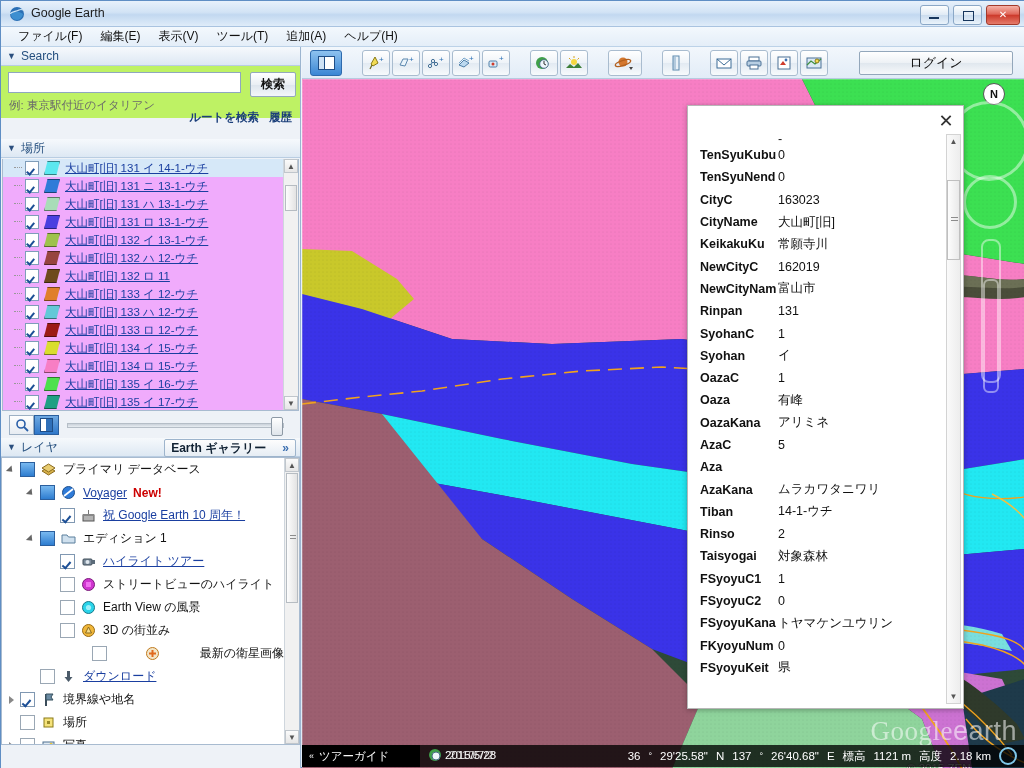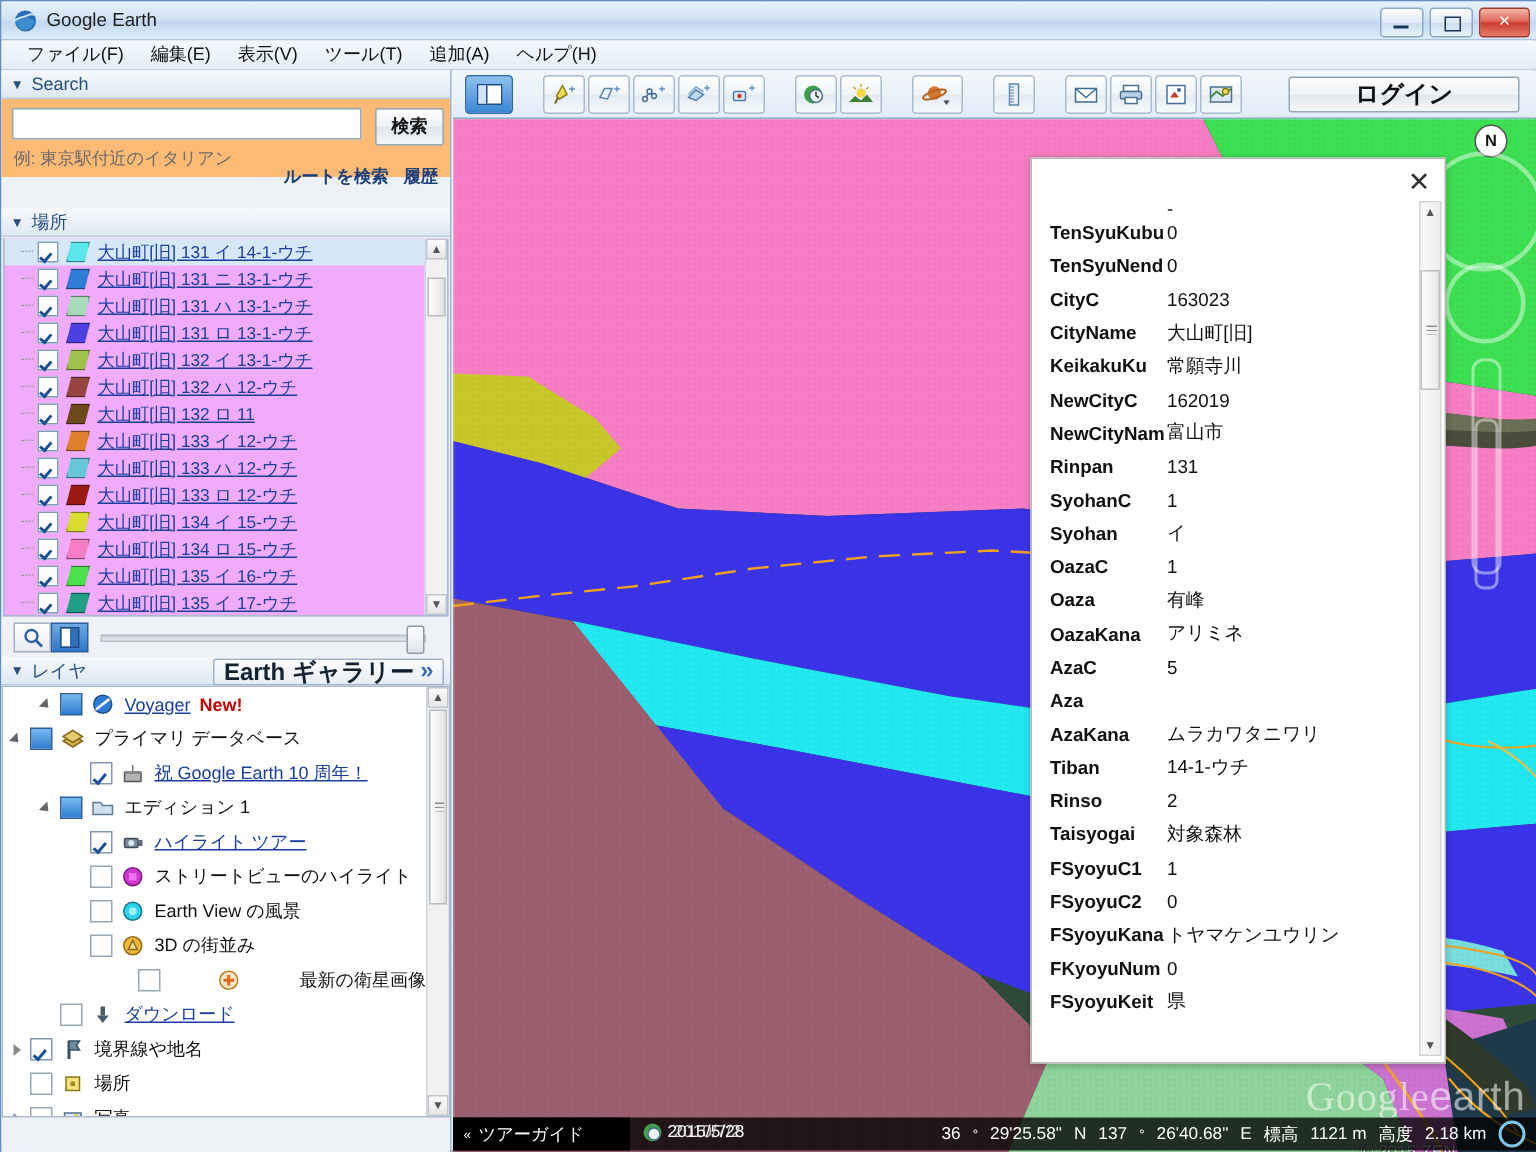--- a/index.html
+++ b/index.html
@@ -67,26 +67,26 @@
     border-bottom:1px solid #b9cde2;
     display:flex;align-items:center;padding-left:6px;box-sizing:border-box;
     position:relative;
   }
   .panelhead .tri{color:#2b4f7e;font-size:9px;margin-right:5px;}
   .panelhead .ptitle{font-size:12px;font-weight:normal;color:#26507f;}
   .panelhead .gallery{
     position:absolute;right:4px;top:1px;height:16px;
     border:1px solid #9db4cc;border-radius:2px;
     background:linear-gradient(#fdfdfd,#e6edf4);
-    font-size:16px;font-weight:bold;color:#123;
-    padding:0 6px;display:flex;align-items:center;gap:4px;
+    font-size:12px;font-weight:bold;color:#123;
+    padding:0 6px;display:flex;align-items:center;gap:16px;
   }
   .gallery .chev{color:#3c6fb0;font-weight:bold;}
 
-  .searchbox{position:relative;height:52px;background:#fdba74;padding:6px 6px 0 6px;box-sizing:border-box;}
+  .searchbox{position:relative;height:52px;background:#bef264;padding:6px 6px 0 6px;box-sizing:border-box;}
   .searchinput{
     width:233px;height:21px;border:1px solid #8fa7bf;background:#fff;
     box-sizing:border-box;padding:2px 4px;font-size:12px;
     position:absolute;left:7px;top:6px;
   }
   .searchbtn{
     position:absolute;left:249px;top:6px;width:44px;height:23px;
     border:1px solid #94a9bd;border-radius:2px;
     background:linear-gradient(#ffffff,#eaeff4 50%,#dde5ed 51%,#f4f7fa);
     font-size:12px;font-weight:bold;color:#111;
@@ -213,21 +213,21 @@
     display:flex;align-items:center;justify-content:center;position:relative;
   }
   .tbtn.first{background:linear-gradient(#8ec2ef,#3b86d4);border-color:#2d6aad;width:30px;}
   .tgroup{display:flex;gap:2px;}
   .tsep{width:8px;}
   .loginbtn{
     position:absolute;right:12px;top:4px;width:152px;height:22px;
     border:1px solid #93a7bb;border-radius:2px;
     background:linear-gradient(#ffffff,#edf1f5 50%,#e0e7ee 51%,#f6f8fa);
     display:flex;align-items:center;justify-content:center;
-    font-size:16px;font-weight:bold;color:#111;
+    font-size:13px;font-weight:normal;color:#111;
   }
 
   
   .popup{
     position:absolute;left:686px;top:104px;width:277px;height:604px;
     background:#fff;border:1px solid #b7b7b7;
     box-shadow:0 1px 5px rgba(0,0,0,.3);
     box-sizing:border-box;overflow:hidden;
   }
   .popup-close{
@@ -500,38 +500,38 @@
       <span class="tri">▼</span>
       <span class="ptitle">レイヤ</span>
       <div class="gallery">
         <span>Earth ギャラリー</span>
         <span class="chev">»</span>
       </div>
     </div>
 
     <div class="layerbox">
       <div style="position:absolute;left:0;top:0;right:15px;bottom:0;overflow:hidden;" id="layers-list">
+          <div class="lrow" style="padding-left: 6px;">
+            <span class="expander open"></span>
+            <span class="cb2 filled"></span>
+            <span class="licon"><svg width="17" height="15" viewBox="0 0 17 15">
+                <path d="M2 9 L8.5 5 L15 9 L8.5 13 Z" fill="#d8b24a" stroke="#8a6a1e"></path>
+                <path d="M2 6 L8.5 2 L15 6 L8.5 10 Z" fill="#e8cc70" stroke="#8a6a1e"></path>
+              </svg></span>
+            <span class="ltext">プライマリ データベース</span>
+          </div>
           <div class="lrow" style="padding-left: 26px;">
             <span class="expander open"></span>
             <span class="cb2 filled"></span>
             <span class="licon"><svg width="17" height="15" viewBox="0 0 17 15">
                 <circle cx="8.5" cy="7.5" r="6" fill="#2f7bd8" stroke="#1d4f8d"></circle>
                 <line x1="4" y1="11" x2="13" y2="4" stroke="#fff" stroke-width="1.8"></line>
               </svg></span>
             <span class="ltext link">Voyager</span>
             <span class="newbadge">New!</span>
-          </div>
-          <div class="lrow" style="padding-left: 6px;">
-            <span class="expander open"></span>
-            <span class="cb2 filled"></span>
-            <span class="licon"><svg width="17" height="15" viewBox="0 0 17 15">
-                <path d="M2 9 L8.5 5 L15 9 L8.5 13 Z" fill="#d8b24a" stroke="#8a6a1e"></path>
-                <path d="M2 6 L8.5 2 L15 6 L8.5 10 Z" fill="#e8cc70" stroke="#8a6a1e"></path>
-              </svg></span>
-            <span class="ltext">プライマリ データベース</span>
           </div>
           <div class="lrow" style="padding-left: 46px;">
             <span class="expander"></span>
             <span class="cb2 chk"></span>
             <span class="licon"><svg width="17" height="15" viewBox="0 0 17 15">
                 <rect x="3" y="7" width="11" height="6" fill="#b3b3b3" stroke="#555"></rect>
                 <rect x="3" y="6" width="11" height="2" fill="#888"></rect>
                 <line x1="8.5" y1="2" x2="8.5" y2="6" stroke="#777"></line>
               </svg></span>
             <span class="ltext link">祝 Google Earth 10 周年！</span>

